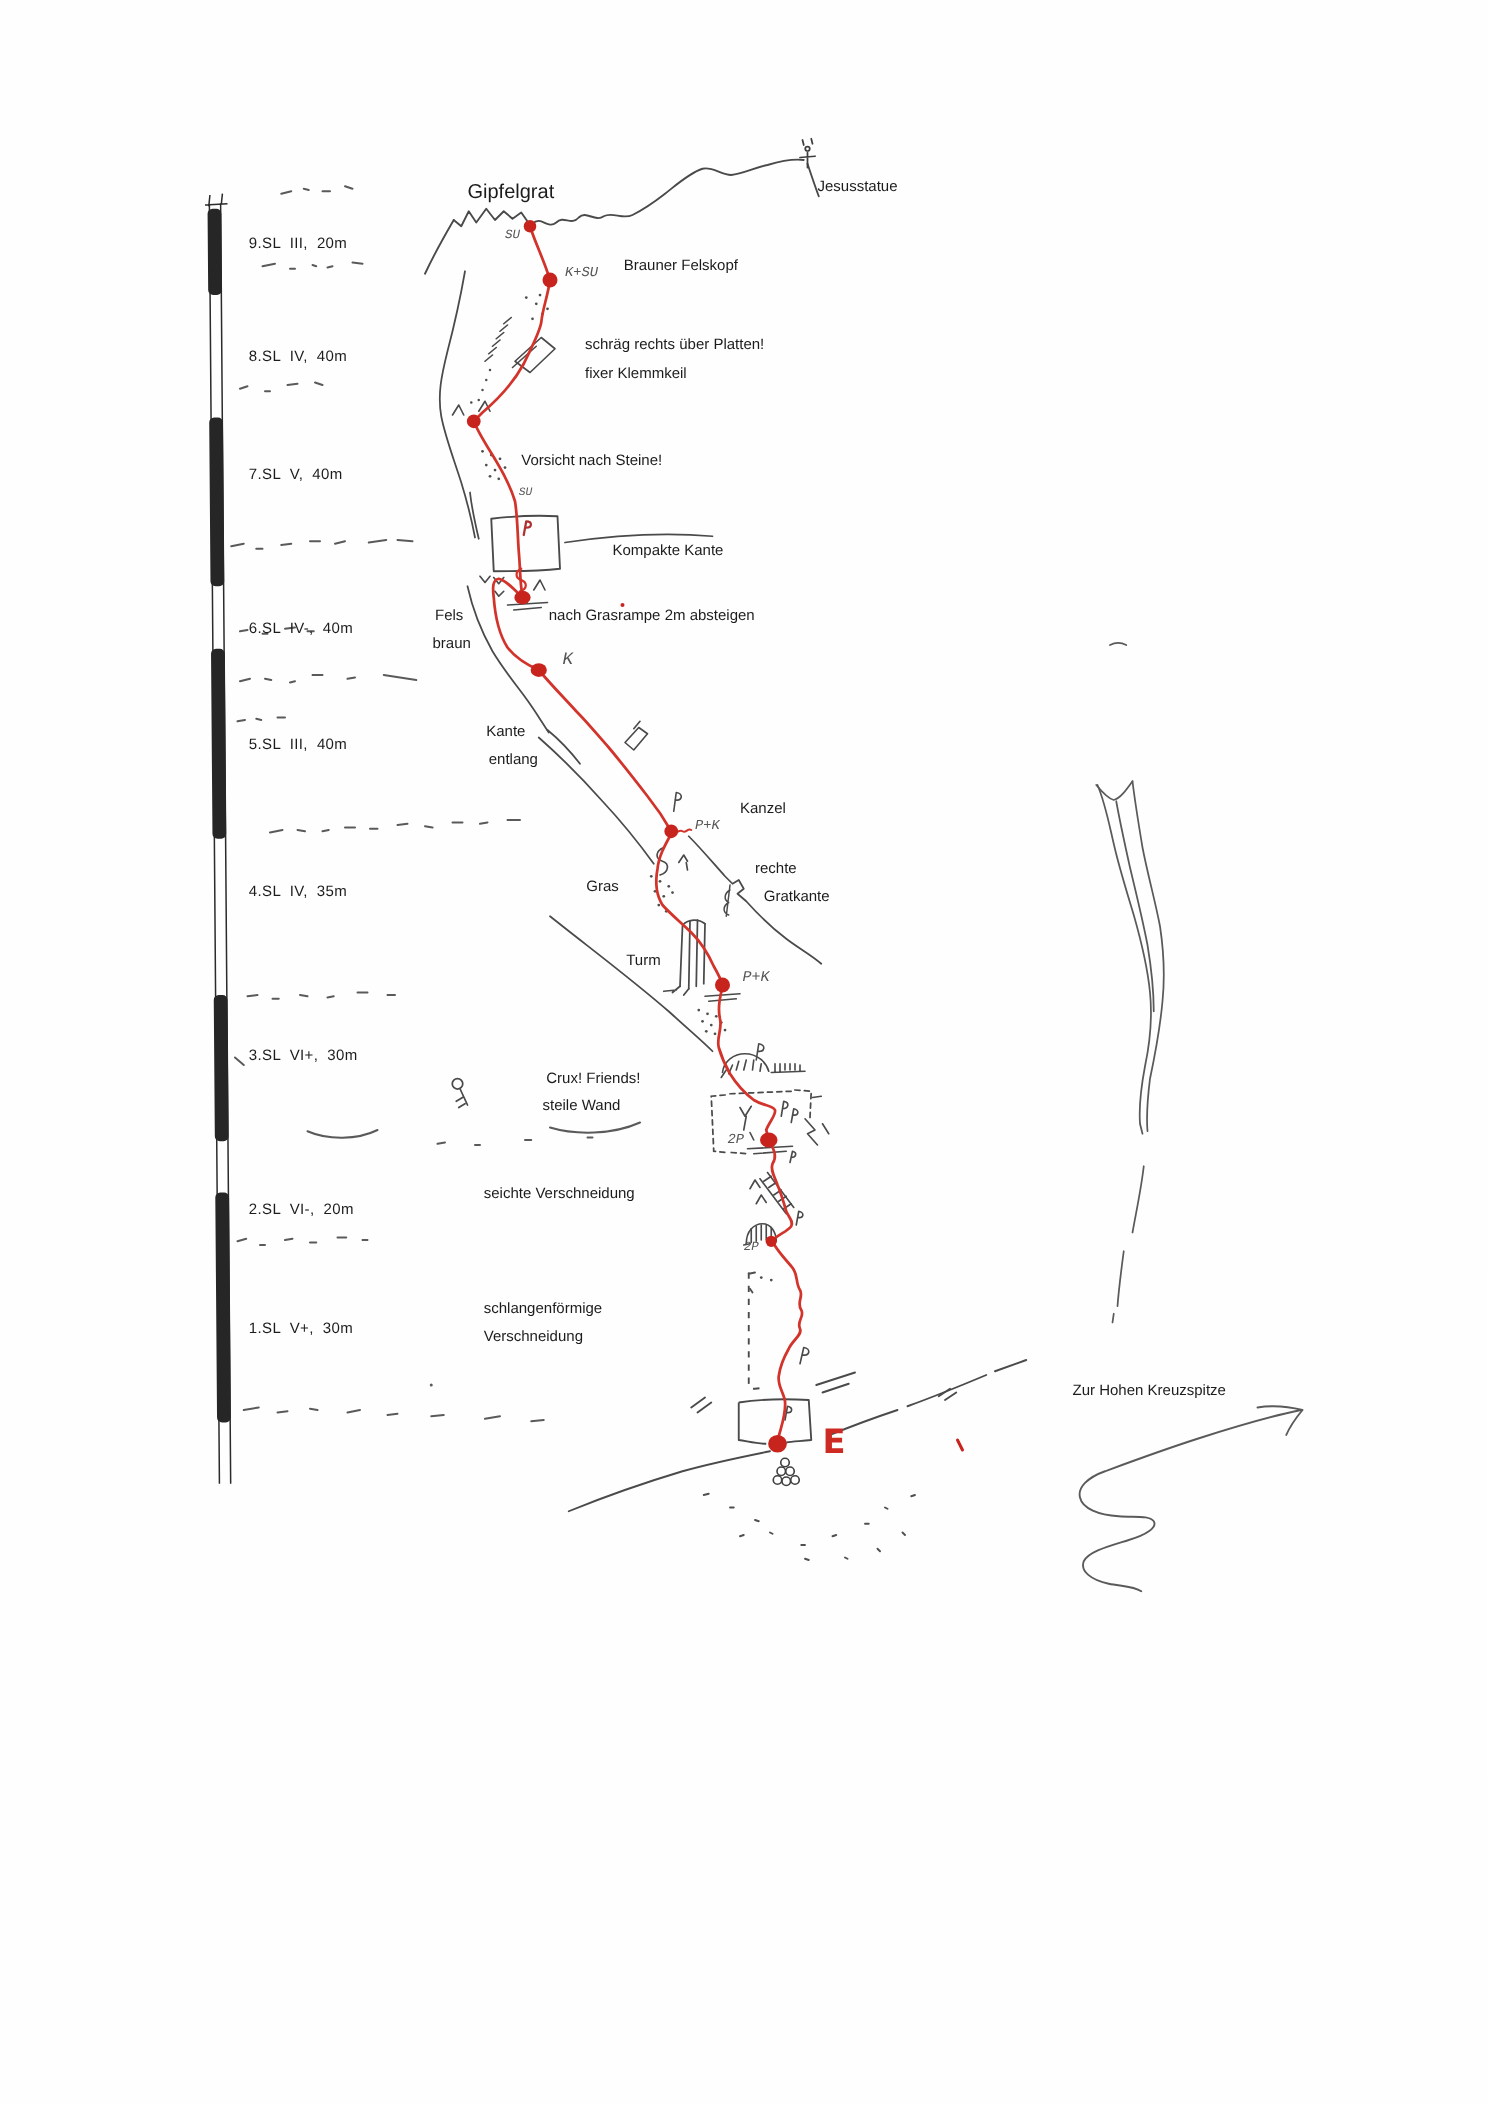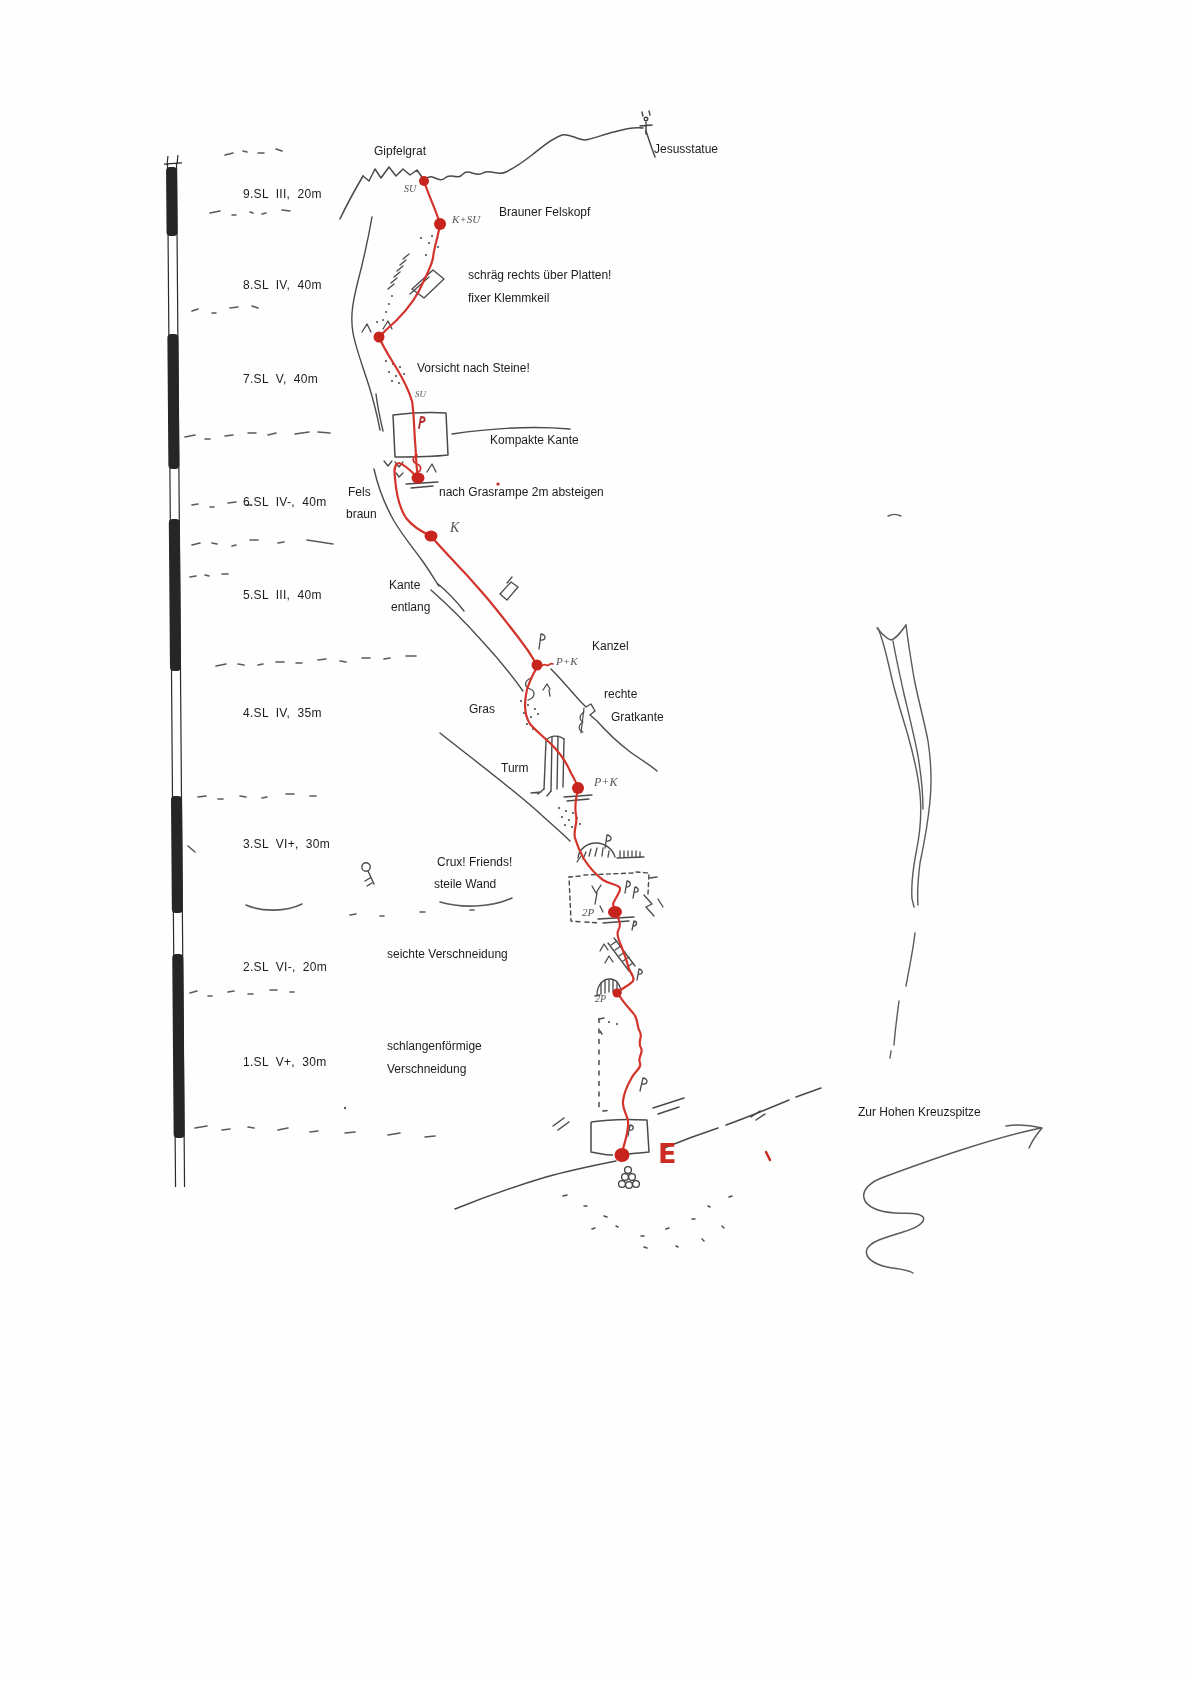--- a/index.html
+++ b/index.html
@@ -1,21 +1,21 @@
 <!DOCTYPE html>
 <html><head>
 <meta charset="utf-8">
 <style>
   html,body{margin:0;padding:0;background:#fff;}
   #canvas{position:relative;width:1190px;height:1683px;background:#fefefe;overflow:hidden;
           font-family:"Liberation Sans",sans-serif;}
   #topo-svg{position:absolute;left:0;top:0;}
   .lbl{position:absolute;color:#1c1c1c;font-size:12px;line-height:1.12;white-space:pre;}
-  .pitch{letter-spacing:.3px;margin-left:44px;}
-  .hw{position:absolute;font-family:Liberation Serif, serif;font-style:italic;color:#555;white-space:pre;}
+  .pitch{letter-spacing:.3px;}
+  .hw{position:absolute;font-family:Liberation Mono, monospace;font-style:italic;color:#555;white-space:pre;}
   .hw-red{position:absolute;font-family:"DejaVu Sans",sans-serif;color:#cc2a22;font-size:27px;
           font-weight:bold;letter-spacing:1px;white-space:pre;}
 </style>
 </head>
 <body>
 
 <div id="canvas">
 
 <svg id="topo-svg" width="1190" height="1683" viewBox="0 0 1190 1683">
 
@@ -249,21 +249,21 @@
   <div class="lbl pitch" style="left:199px;top:188px">9.SL  III,  20m</div>
   <div class="lbl pitch" style="left:199px;top:279px">8.SL  IV,  40m</div>
   <div class="lbl pitch" style="left:199px;top:373px">7.SL  V,  40m</div>
   <div class="lbl pitch" style="left:199px;top:496px">6.SL  IV-,  40m</div>
   <div class="lbl pitch" style="left:199px;top:589px">5.SL  III,  40m</div>
   <div class="lbl pitch" style="left:199px;top:707px">4.SL  IV,  35m</div>
   <div class="lbl pitch" style="left:199px;top:838px">3.SL  VI+,  30m</div>
   <div class="lbl pitch" style="left:199px;top:961px">2.SL  VI-,  20m</div>
   <div class="lbl pitch" style="left:199px;top:1056px">1.SL  V+,  30m</div>
 
-  <div class="lbl" style="left:374px;top:145px;font-size:12px">Gipfelgrat</div>
+  <div class="lbl" style="left:374px;top:145px;font-size:16px">Gipfelgrat</div>
   <div class="lbl" style="left:654px;top:143px">Jesusstatue</div>
   <div class="lbl" style="left:499px;top:206px">Brauner Felskopf</div>
   <div class="lbl" style="left:468px;top:269px">schräg rechts über Platten!</div>
   <div class="lbl" style="left:468px;top:292px">fixer Klemmkeil</div>
   <div class="lbl" style="left:417px;top:362px">Vorsicht nach Steine!</div>
   <div class="lbl" style="left:490px;top:434px">Kompakte Kante</div>
   <div class="lbl" style="left:439px;top:486px">nach Grasrampe 2m absteigen</div>
   <div class="lbl" style="left:348px;top:486px">Fels</div>
   <div class="lbl" style="left:346px;top:508px">braun</div>
   <div class="lbl" style="left:389px;top:579px">Kante</div>

